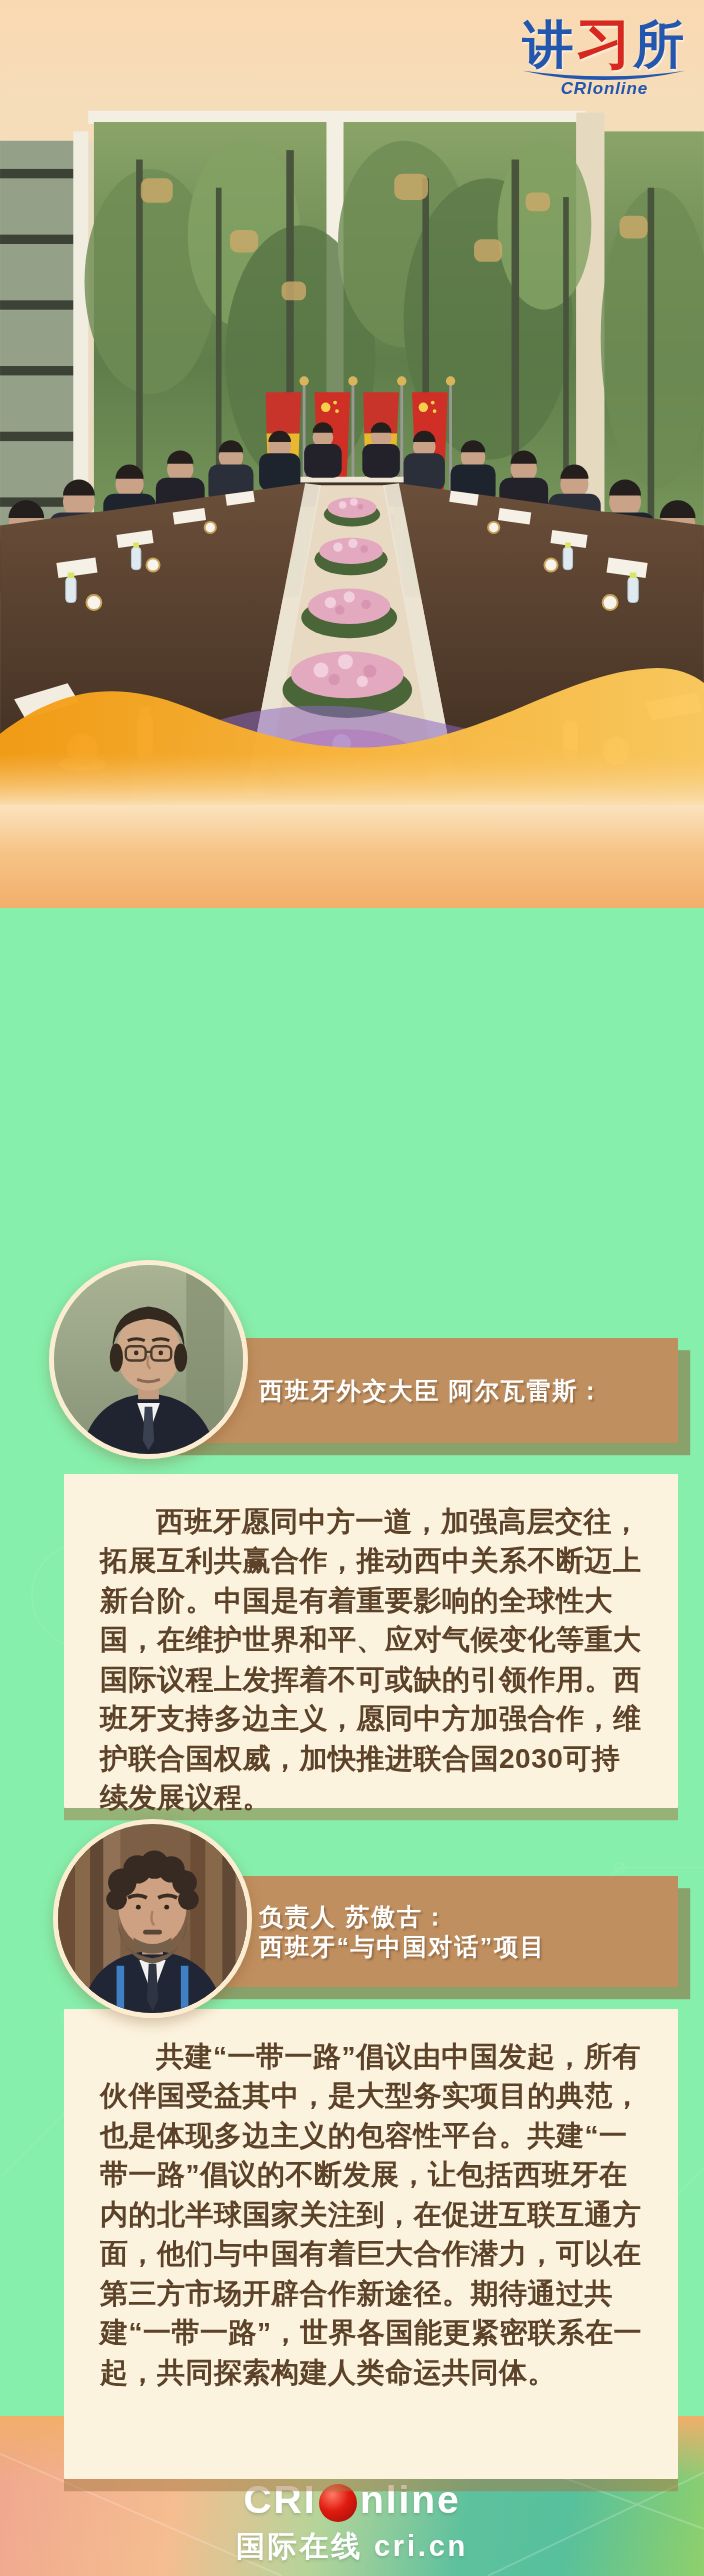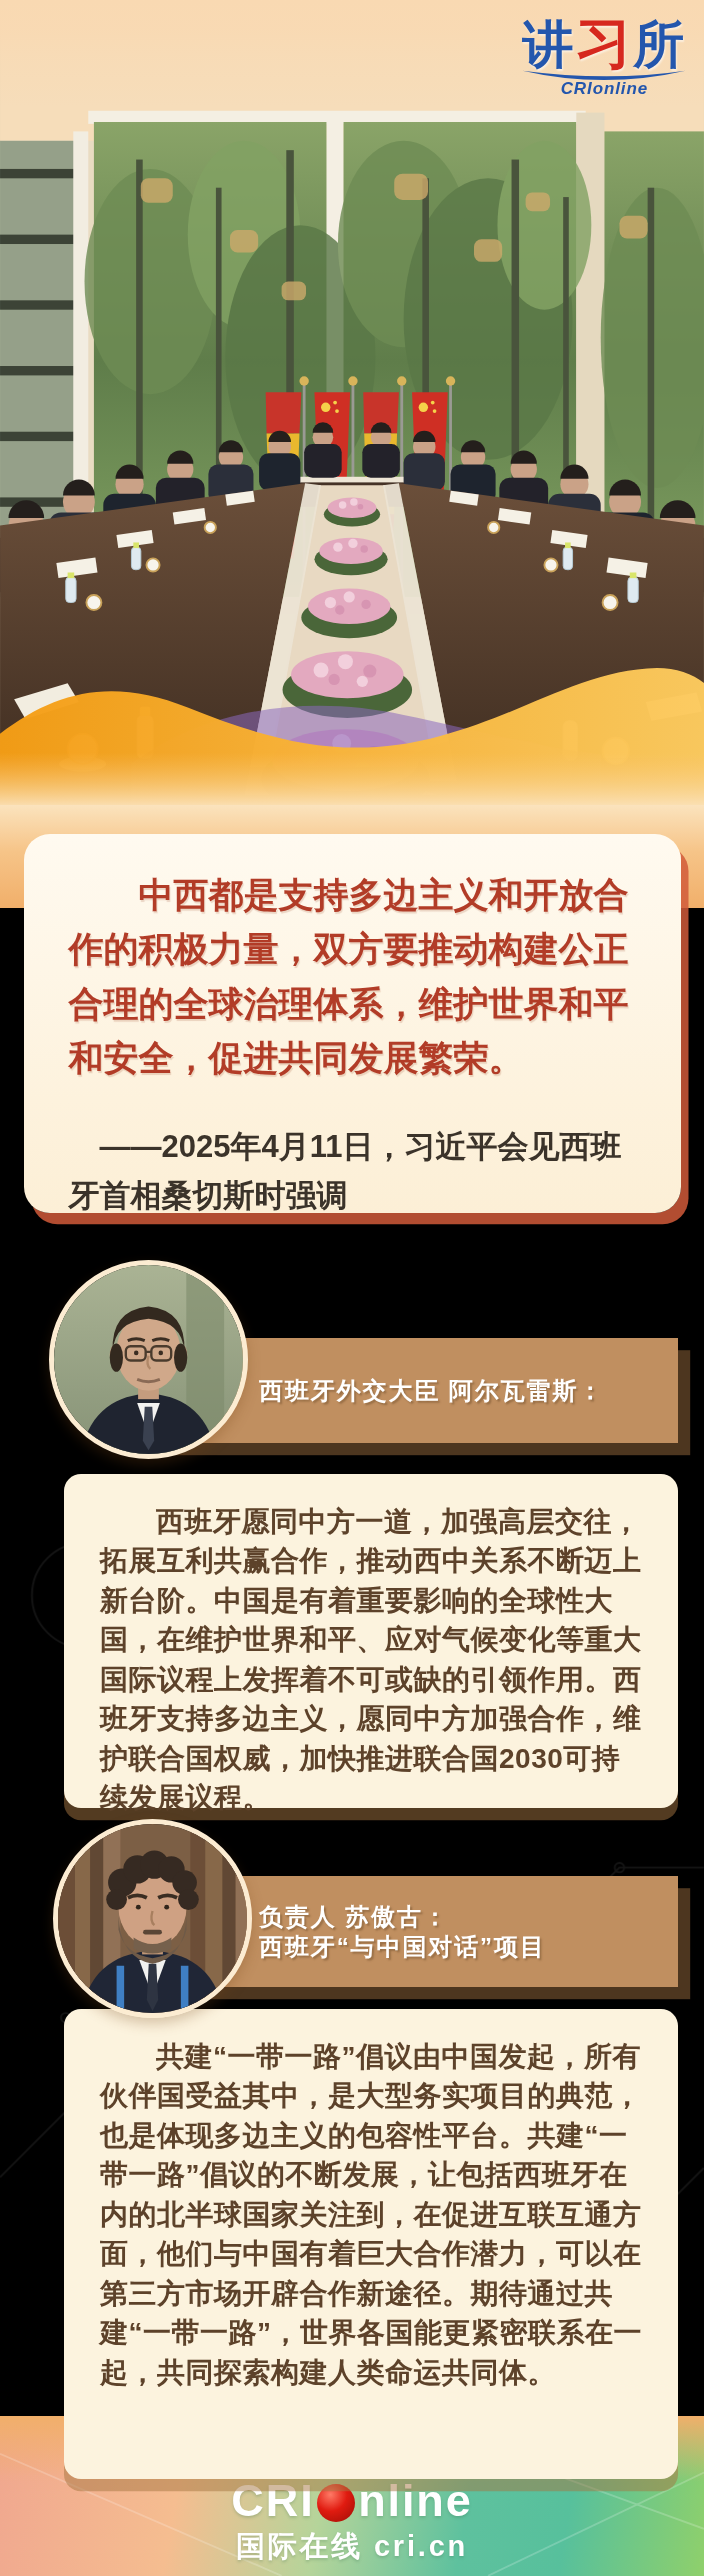--- a/index.html
+++ b/index.html
@@ -1,18 +1,18 @@
 <!DOCTYPE html>
 <html style="font-size:15px"><head>
 <meta charset="utf-8">
 <style>
   html,body{margin:0;padding:0;background:#888;}
   .poster{
     position:relative;width:704px;height:2576px;margin:0 auto;overflow:hidden;
-    background:#000000;font-family:"Liberation Sans",sans-serif;
+    background:#86efac;font-family:"Liberation Sans",sans-serif;
   }
   
   .photo-section{position:absolute;left:0;top:0;width:704px;height:809px;}
   .photo-section svg{display:block;}
   .photo-top-fade{
     position:absolute;left:0;top:0;width:704px;height:282px;pointer-events:none;
     background:linear-gradient(180deg,#f9d9b2 0%,rgba(249,217,178,.88) 10%,rgba(249,217,178,.45) 20%,rgba(249,217,178,0) 38%);
   }
   
   .brand{position:absolute;top:15px;right:5.6px;width:188px;text-align:center;z-index:6;}
@@ -59,21 +59,21 @@
     padding-left:116px;box-sizing:border-box;
   }
   .banner-1{top:1338px;height:105px;}
   .banner-2{top:1876px;height:111px;}
   .banner-line{
     font-size:24px;font-weight:bold;color:#ffffff;letter-spacing:1.9px;
     line-height:1.22;white-space:nowrap;text-shadow:1.9px 1.9px 1.9px rgba(92,62,30,.4);
   }
   .speaker-card{
     position:absolute;left:64px;width:614px;z-index:3;
-    background:#fcf3de;border-radius:17px;
+    background:#fcf3de;border-radius:1px;
     box-shadow:0 12.2px 0 rgba(166,118,66,.5);
     padding:28px 36px;box-sizing:border-box;
   }
   .speaker-card-1{top:1474px;height:334px;}
   .speaker-card-2{top:2009px;height:470px;}
   .body-text{
     margin:0;font-size:28px;line-height:1.41;font-weight:bold;
     color:#5d422a;text-indent:2em;letter-spacing:0.5px;
   }
   
@@ -84,21 +84,21 @@
   .footer::before{
     content:"";position:absolute;left:0;top:0;width:704px;height:66px;
     background:linear-gradient(180deg,#f1af6a 0%,rgba(241,175,106,0) 100%);
   }
   .footer-lines{position:absolute;left:0;top:0;}
   .footer-logo{
     position:absolute;left:0;top:62px;width:704px;display:flex;
     justify-content:center;align-items:center;z-index:2;
   }
   .cri-pre,.cri-post{
-    font-size:45px;font-weight:bold;color:#fff;letter-spacing:1.9px;line-height:1;
+    font-size:39px;font-weight:bold;color:#fff;letter-spacing:1.9px;line-height:1;
     text-shadow:0 1.9px 2.8px rgba(60,110,80,.25);
   }
   .cri-ball{
     position:relative;width:38px;height:38px;border-radius:50%;margin:5.6px 2.8px 0;
     background:radial-gradient(circle at 35% 28%,#ff7a66 0%,#e01b10 45%,#9c0d05 100%);
   }
   .cri-dot{position:absolute;border-radius:50%;
     background:radial-gradient(circle at 35% 30%,#ff8a70,#c21207 70%);}
   .dot-a{width:15px;height:15px;left:-3.8px;top:-20.7px;}
   .dot-b{width:11.3px;height:11.3px;left:15px;top:-28px;}
@@ -413,24 +413,20 @@
       <polyline points="600,1190 660,1130 750,1130"></polyline>
       <polyline points="0,1460 70,1390 70,1290"></polyline>
       <polyline points="680,1520 750,1450"></polyline>
       <circle cx="660" cy="1130" r="5"></circle>
         <circle cx="70" cy="1290" r="5"></circle>
       <circle cx="90" cy="840" r="56"></circle>
       <rect x="666" y="1566" width="44" height="44" transform="rotate(45 688 1588)"></rect>
     </g>
   </svg>
 
-  <div class="quote-card">
-    <p class="quote-text">中西都是支持多边主义和开放合作的积极力量，双方要推动构建公正合理的全球治理体系，维护世界和平和安全，促进共同发展繁荣。</p>
-    <p class="quote-attr">——2025年4月11日，习近平会见西班牙首相桑切斯时强调</p>
-  </div>
 
   <div class="avatar avatar-1">
     <svg viewBox="0 0 200 200">
       <defs>
         <linearGradient id="bg1" x1="0" y1="0" x2="0" y2="1">
           <stop offset="0" stop-color="#aab394"></stop>
             <stop offset="1" stop-color="#879377"></stop>
         </linearGradient>
       </defs>
       <rect width="200" height="200" fill="url(#bg1)"></rect>

